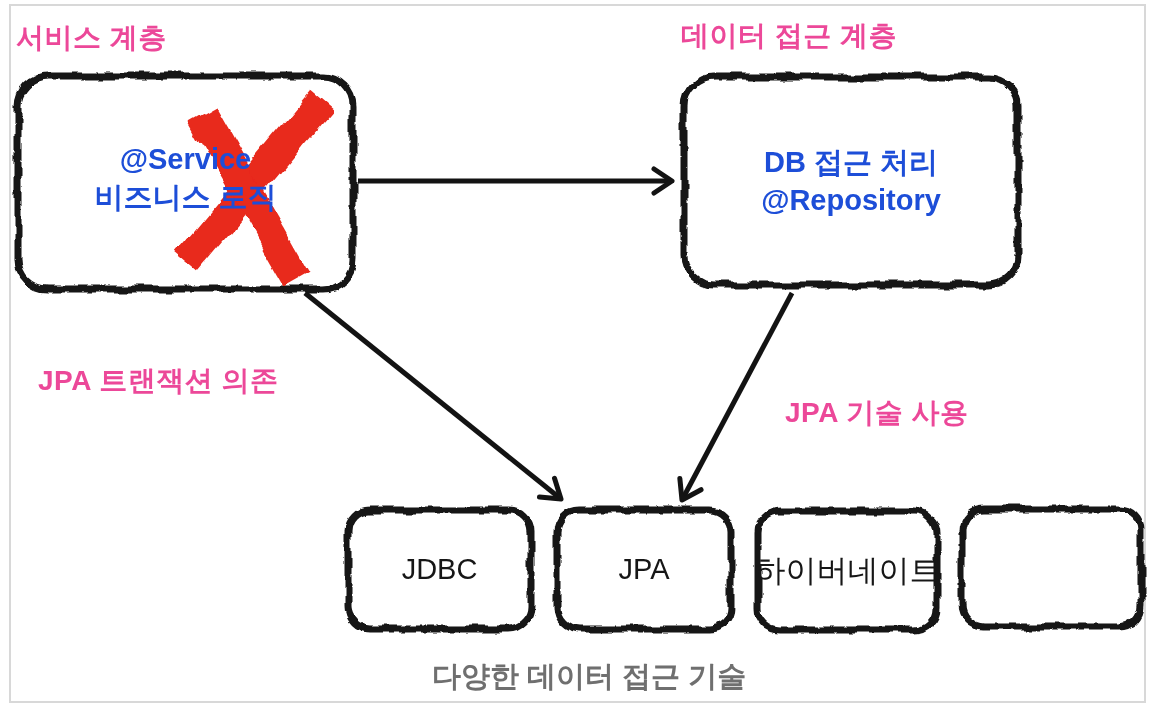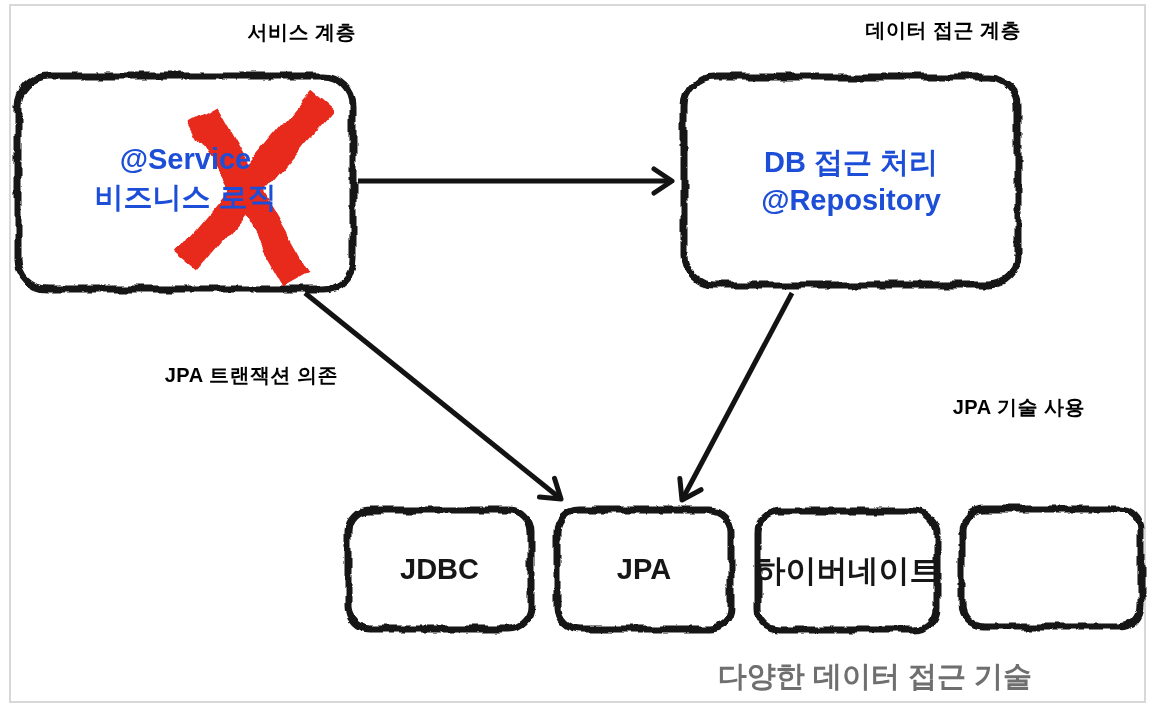--- a/index.html
+++ b/index.html
@@ -20,53 +20,53 @@
     left: 9px; top: 4px; right: 8px; bottom: 3px;
     border: 2px solid #d8d8d8;
     pointer-events: none;
   }
   .shapes {
     position: absolute;
     left: 0; top: 0;
   }
   .label {
     position: absolute;
-    color: #000000;
+    color: #ec4899;
     font-weight: bold;
-    font-size: 20px;
-    text-align: right;
+    font-size: 28px;
+    text-align: left;
     letter-spacing: 0.5px;
     white-space: nowrap;
   }
   .boxtext {
     position: absolute;
     color: #1d4ed8;
     font-weight: bold;
     font-size: 29px;
     line-height: 38px;
     text-align: center;
     white-space: nowrap;
   }
   .techtext {
     position: absolute;
     display: flex;
     align-items: center;
     justify-content: center;
     color: #161616;
-    font-weight: bold;
+    font-weight: normal;
     font-size: 29px;
     white-space: nowrap;
     text-align: center;
   }
   .caption {
     position: absolute;
     color: #6f6f6f;
     font-weight: bold;
     font-size: 29px;
-    text-align: right;
+    text-align: left;
     white-space: nowrap;
   }
 </style>
 </head>
 <body>
 
 <div id="canvas">
 
   <div class="frame"></div>
 

